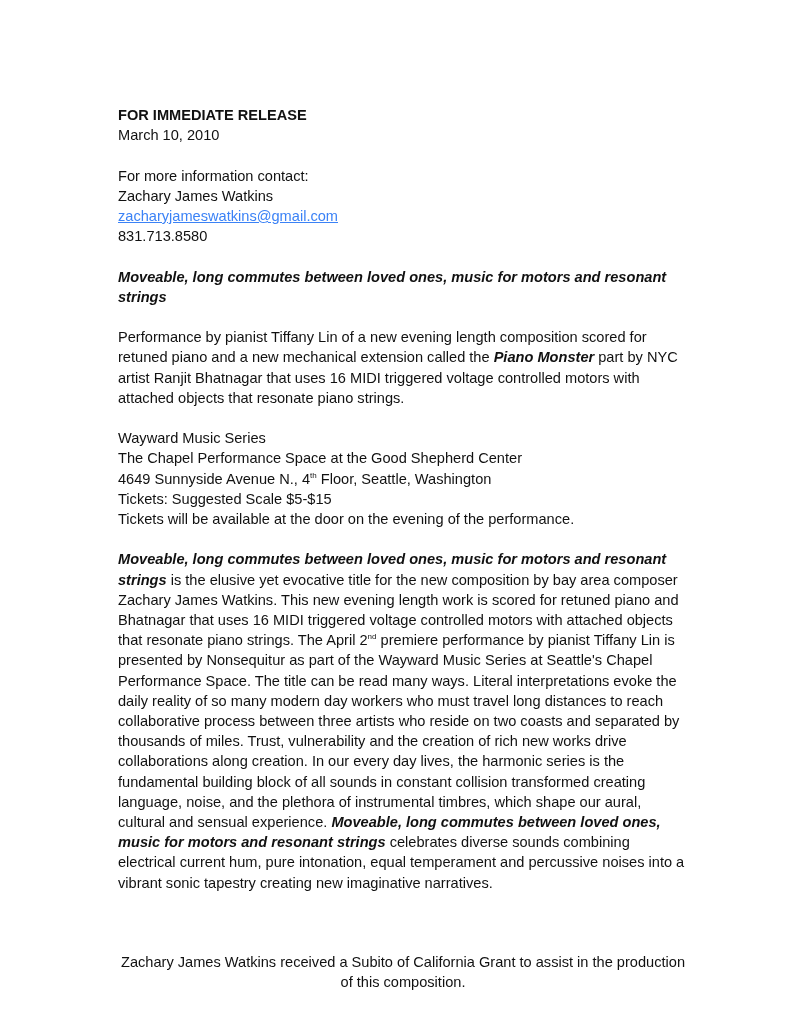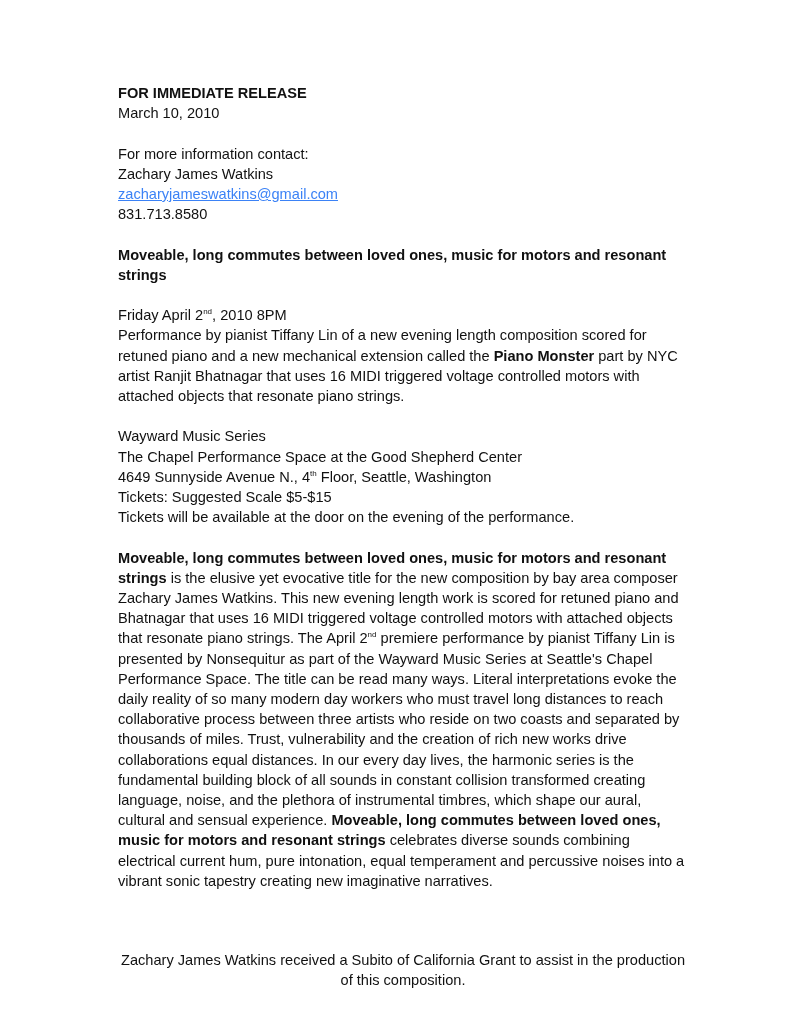--- a/index.html
+++ b/index.html
@@ -1,44 +1,43 @@
 <!DOCTYPE html>
 <html><head>
 <meta charset="utf-8">
 <style>
   html, body { margin:0; padding:0; background:#ffffff; }
   body { width:800px; height:1036px; position:relative; overflow:hidden; }
   .page {
-    position:absolute; left:118px; top:83px; width:570px;
+    position:absolute; left:118px; top:105px; width:570px;
     font-family:"Liberation Sans", sans-serif; font-size:14.6px; line-height:20.2px; color:#111111;
   }
   .line { white-space:nowrap; }
   .blank { height:20.2px; }
   .bold { font-weight:bold; }
-  .bi { font-weight:bold; }
+  .bi { font-weight:bold; font-style:italic; }
   a.email { color:#3b82f6; text-decoration:underline; }
   sup { font-size:8px; line-height:0; vertical-align:6px; }
   .center { text-align:center; white-space:normal;margin-top:39px; }
 </style>
 </head>
 <body>
 
 <div class="page">
   <div class="line bold">FOR IMMEDIATE RELEASE</div>
   <div class="line">March 10, 2010</div>
   <div class="blank"></div>
   <div class="line">For more information contact:</div>
   <div class="line">Zachary James Watkins</div>
   <div class="line"><a class="email">zacharyjameswatkins@gmail.com</a></div>
   <div class="line">831.713.8580</div>
   <div class="blank"></div>
   <div class="line bi">Moveable, long commutes between loved ones, music for motors and resonant</div>
   <div class="line bi">strings</div>
   <div class="blank"></div>
-  <div class="line"><span>Friday April 2</span><sup>nd</sup><span>, 2010 8PM</span></div>
   <div class="line">Performance by pianist Tiffany Lin of a new evening length composition scored for</div>
   <div class="line"><span>retuned piano and a new mechanical extension called the </span><span class="bi">Piano Monster</span><span> part by NYC</span></div>
   <div class="line">artist Ranjit Bhatnagar that uses 16 MIDI triggered voltage controlled motors with</div>
   <div class="line">attached objects that resonate piano strings.</div>
   <div class="blank"></div>
   <div class="line">Wayward Music Series</div>
   <div class="line">The Chapel Performance Space at the Good Shepherd Center</div>
   <div class="line"><span>4649 Sunnyside Avenue N., 4</span><sup>th</sup><span> Floor, Seattle, Washington</span></div>
   <div class="line">Tickets: Suggested Scale $5-$15</div>
   <div class="line">Tickets will be available at the door on the evening of the performance.</div>
@@ -47,21 +46,21 @@
     <div class="line bi">Moveable, long commutes between loved ones, music for motors and resonant</div>
     <div class="line"><span class="bi">strings</span><span> is the elusive yet evocative title for the new composition by bay area composer</span></div>
     <div class="line">Zachary James Watkins.  This new evening length work is scored for retuned piano and</div>
     <div class="line">Bhatnagar that uses 16 MIDI triggered voltage controlled motors with attached objects</div>
     <div class="line"><span>that resonate piano strings.  The April 2</span><sup>nd</sup><span> premiere performance by pianist Tiffany Lin is</span></div>
     <div class="line">presented by Nonsequitur as part of the Wayward Music Series at Seattle's Chapel</div>
     <div class="line">Performance Space.  The title can be read many ways. Literal interpretations evoke the</div>
     <div class="line">daily reality of so many modern day workers who must travel long distances to reach</div>
     <div class="line">collaborative process between three artists who reside on two coasts and separated by</div>
     <div class="line">thousands of miles.  Trust, vulnerability and the creation of rich new works drive</div>
-    <div class="line">collaborations equal distances.  In our every day lives, the harmonic series is the</div>
+    <div class="line">collaborations along creation.  In our every day lives, the harmonic series is the</div>
     <div class="line">fundamental building block of all sounds in constant collision transformed creating</div>
     <div class="line">language, noise, and the plethora of instrumental timbres, which shape our aural,</div>
     <div class="line"><span>cultural and sensual experience. </span><span class="bi">Moveable, long commutes between loved ones,</span></div>
     <div class="line"><span class="bi">music for motors and resonant strings</span><span> celebrates diverse sounds combining</span></div>
     <div class="line">electrical current hum, pure intonation, equal temperament and percussive noises into a</div>
     <div class="line">vibrant sonic tapestry creating new imaginative narratives.</div>
   </div>
   <div class="blank"></div>
   <div class="center">
     <div>Zachary James Watkins received a Subito of California Grant to assist in the production</div>

